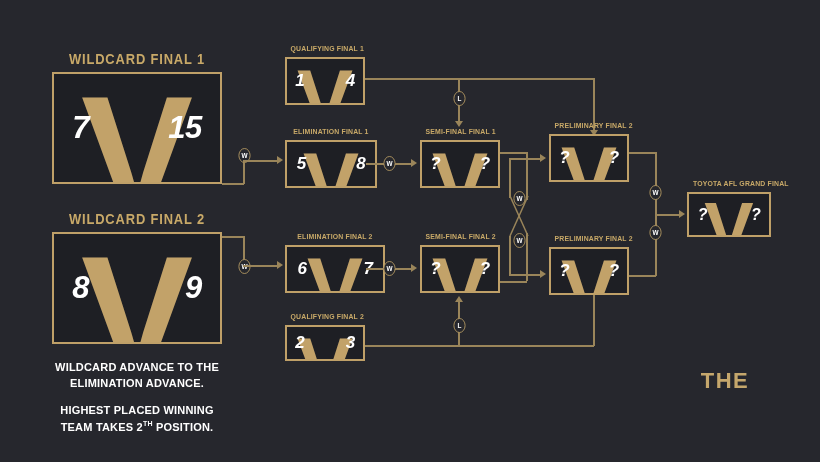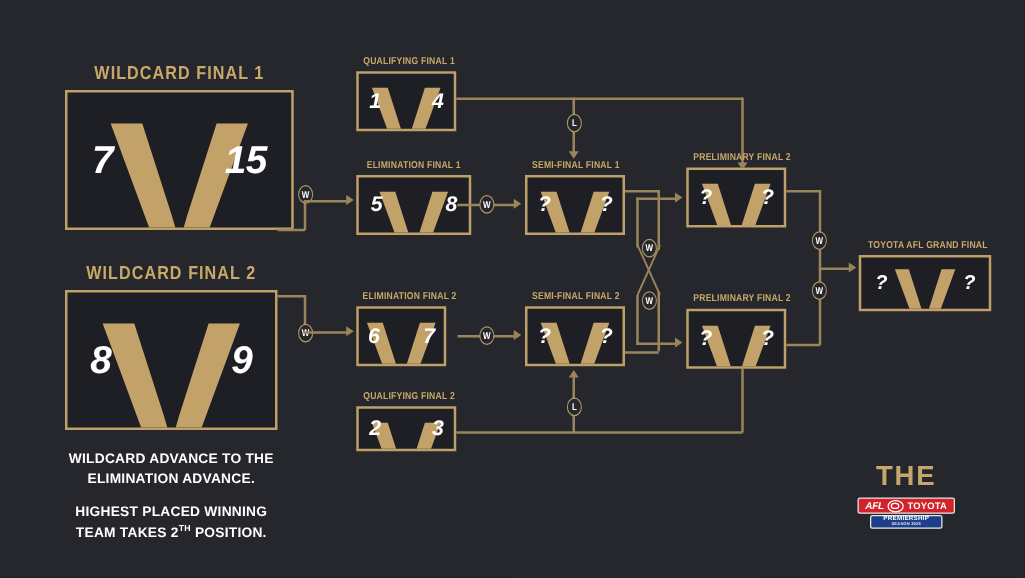--- a/index.html
+++ b/index.html
@@ -223,21 +223,21 @@
     line-height: 1;
     box-sizing: border-box;
   }
   .badge-bot .b2 { font-size: 3.2px; opacity: .9; }
 </style>
 </head>
 <body>
 
 <div id="stage">
 
-  <div class="match big" style="left:52px; top:72px; width:170px; height:112px;padding-left:13px;">
+  <div class="match big" style="left:52px; top:72px; width:170px; height:112px;">
     <div class="match-label">WILDCARD FINAL 1</div>
     <div class="match-box">
       <div class="vee">V</div>
       <div class="seed left">7</div>
       <div class="seed right">15</div>
     </div>
   </div>
 
   <div class="match big" style="left:52px; top:232px; width:170px; height:112px;">
     <div class="match-label">WILDCARD FINAL 2</div>
@@ -296,21 +296,21 @@
 
   <div class="match sm" style="left:420px; top:140px; width:80px; height:48px;">
     <div class="match-label">SEMI-FINAL FINAL 1</div>
     <div class="match-box">
       <div class="vee">V</div>
       <div class="seed left">?</div>
       <div class="seed right">?</div>
     </div>
   </div>
 
-  <div class="match sm" style="left:285px; top:245px; width:72px; height:48px;">
+  <div class="match sm" style="left:285px; top:245px; width:100px; height:48px;">
     <div class="match-label">ELIMINATION FINAL 2</div>
     <div class="match-box">
       <div class="vee">V</div>
       <div class="seed left">6</div>
       <div class="seed right">7</div>
     </div>
   </div>
 
   <div class="ln h" style="left:366px; top:268px; width:48px;"></div>
   <div class="arrow right" style="left:411px; top:264px;"></div>
@@ -385,44 +385,33 @@
   <div class="ln h" style="left:629px; top:152px; width:27px;"></div>
   <div class="ln v" style="left:655px; top:152px; height:62px;"></div>
   <div class="ln h" style="left:629px; top:275px; width:27px;"></div>
   <div class="ln v" style="left:655px; top:214px; height:62px;"></div>
   <div class="ln h" style="left:655px; top:214px; width:26px;"></div>
   <div class="arrow right" style="left:679px; top:210px;"></div>
 
   <div class="wl" style="left:648px; top:185px;">W</div>
   <div class="wl" style="left:648px; top:225px;">W</div>
 
-  <div class="match gf" style="left:687px; top:204px; width:106px; height:45px;">
+  <div class="match gf" style="left:687px; top:192px; width:84px; height:45px;">
     <div class="match-label">TOYOTA AFL GRAND FINAL</div>
     <div class="match-box">
       <div class="vee">V</div>
       <div class="seed left">?</div>
       <div class="seed right">?</div>
     </div>
   </div>
 
   <div class="notes" style="left:47px; top:360px; width:180px;">
     <p>WILDCARD ADVANCE TO THE</p>
     <p>ELIMINATION ADVANCE.</p>
     <p class="gap">HIGHEST PLACED WINNING</p>
     <p><span>TEAM TAKES 2</span><sup>TH</sup><span> POSITION.</span></p>
   </div>
 
   <div id="branding" style="left:660px; top:334px; width:130px;margin-top:36px;">
     <div class="brand-the">THE</div>
-    <div class="badge">
-      <div class="badge-top">
-        <span class="badge-afl">AFL</span>
-        <span class="toyota-mark"></span>
-        <span class="badge-toyota">TOYOTA</span>
-      </div>
-      <div class="badge-bot">
-        <span class="b1">PREMIERSHIP</span>
-        <span class="b2">SEASON 2025</span>
-      </div>
-    </div>
   </div>
 
 </div>
 
 </body></html>

